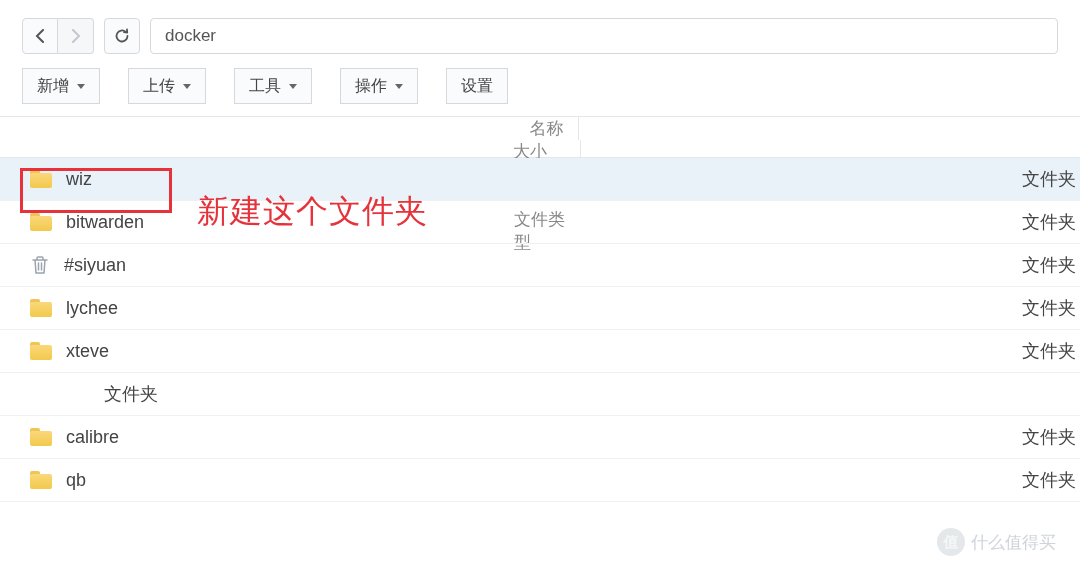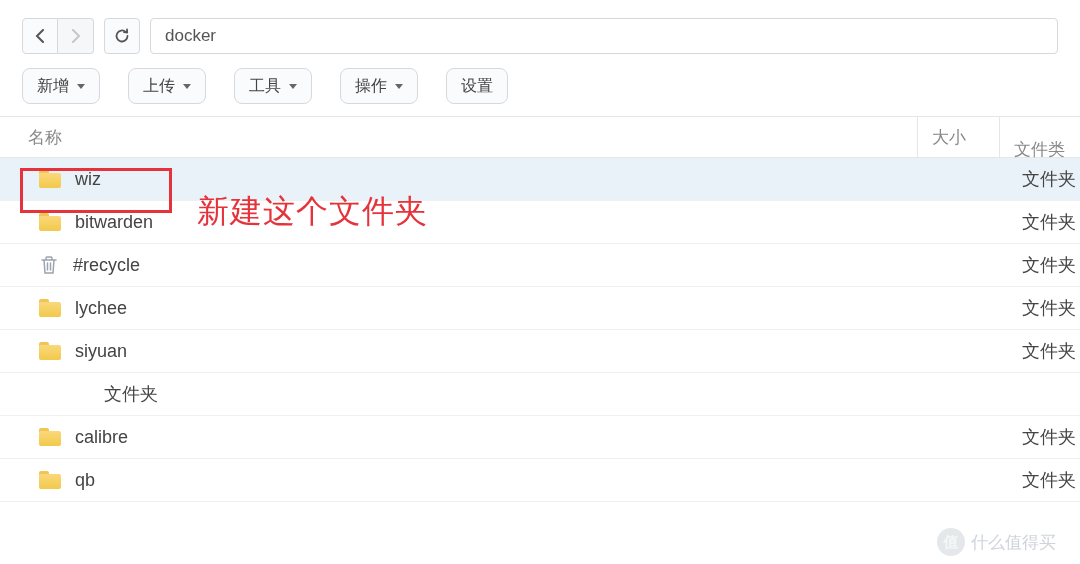--- a/index.html
+++ b/index.html
@@ -67,21 +67,21 @@
     .toolbar-actions {
       display: flex;
       align-items: center;
       padding: 6px 22px 12px 22px;
       gap: 28px;
     }
     .action-btn {
       height: 36px;
       border: 1px solid #d5d9de;
       background: #fafbfc;
-      border-radius: 8px;
+      border-radius: 0;
       padding: 0 14px;
       display: flex;
       align-items: center;
       gap: 6px;
       cursor: pointer;
       font-size: 16px;
       color: #444;
     }
     .caret {
       width: 0;
@@ -91,20 +91,21 @@
       border-top: 5px solid #666;
       margin-left: 2px;
     }
     .table-header {
       display: flex;
       border-top: 1px solid #e4e7ea;
       border-bottom: 1px solid #e4e7ea;
       background: #fff;
       height: 42px;
       align-items: center;
+      flex-direction: column;
     }
     .th {
       padding: 0 14px;
       color: #888;
       font-size: 17px;
       border-right: 1px solid #e4e7ea;
       height: 100%;
       display: flex;
       align-items: center;
     }
@@ -118,21 +119,21 @@
       border-bottom: 1px solid #eef0f2;
       position: relative;
     }
     .row.selected {
       background: #e9f2f9;
     }
     .cell-name {
       flex: 1;
       display: flex;
       align-items: center;
-      padding-left: 39px;
+      padding-left: 30px;
       gap: 14px;
       font-size: 18px;
       color: #444;
     }
     .cell-size { width: 82px; padding: 0 14px; }
     .cell-type { width: 80px; padding: 0 4px; font-size: 18px; color: #444; text-align: right; }
     .folder-icon {
       width: 22px;
       height: 18px;
       position: relative;
@@ -280,37 +281,37 @@
       <div class="cell-size"></div>
       <div class="cell-type">文件夹</div>
     </div>
     <div class="row">
       <div class="cell-name">
         <div class="trash-icon">
           <svg width="18" height="20" viewBox="0 0 18 20">
             <path d="M2 5h14M6 5V3a1 1 0 011-1h4a1 1 0 011 1v2M4 5l1 13h8l1-13M7.5 8v7M10.5 8v7" stroke="#9ba4af" stroke-width="1.5" fill="none" stroke-linecap="round"></path>
           </svg>
         </div>
-        <span>#recycle</span>
+        <span>#siyuan</span>
       </div>
       <div class="cell-size"></div>
       <div class="cell-type">文件夹</div>
     </div>
     <div class="row">
       <div class="cell-name">
         <div class="folder-icon"></div>
         <span>lychee</span>
       </div>
       <div class="cell-size"></div>
       <div class="cell-type">文件夹</div>
     </div>
     <div class="row">
       <div class="cell-name">
         <div class="folder-icon"></div>
-        <span>siyuan</span>
+        <span>xteve</span>
       </div>
       <div class="cell-size"></div>
       <div class="cell-type">文件夹</div>
     </div>
     <div class="row">
       <div class="cell-size"></div>
       <div class="cell-type">文件夹</div>
     </div>
     <div class="row">
       <div class="cell-name">

